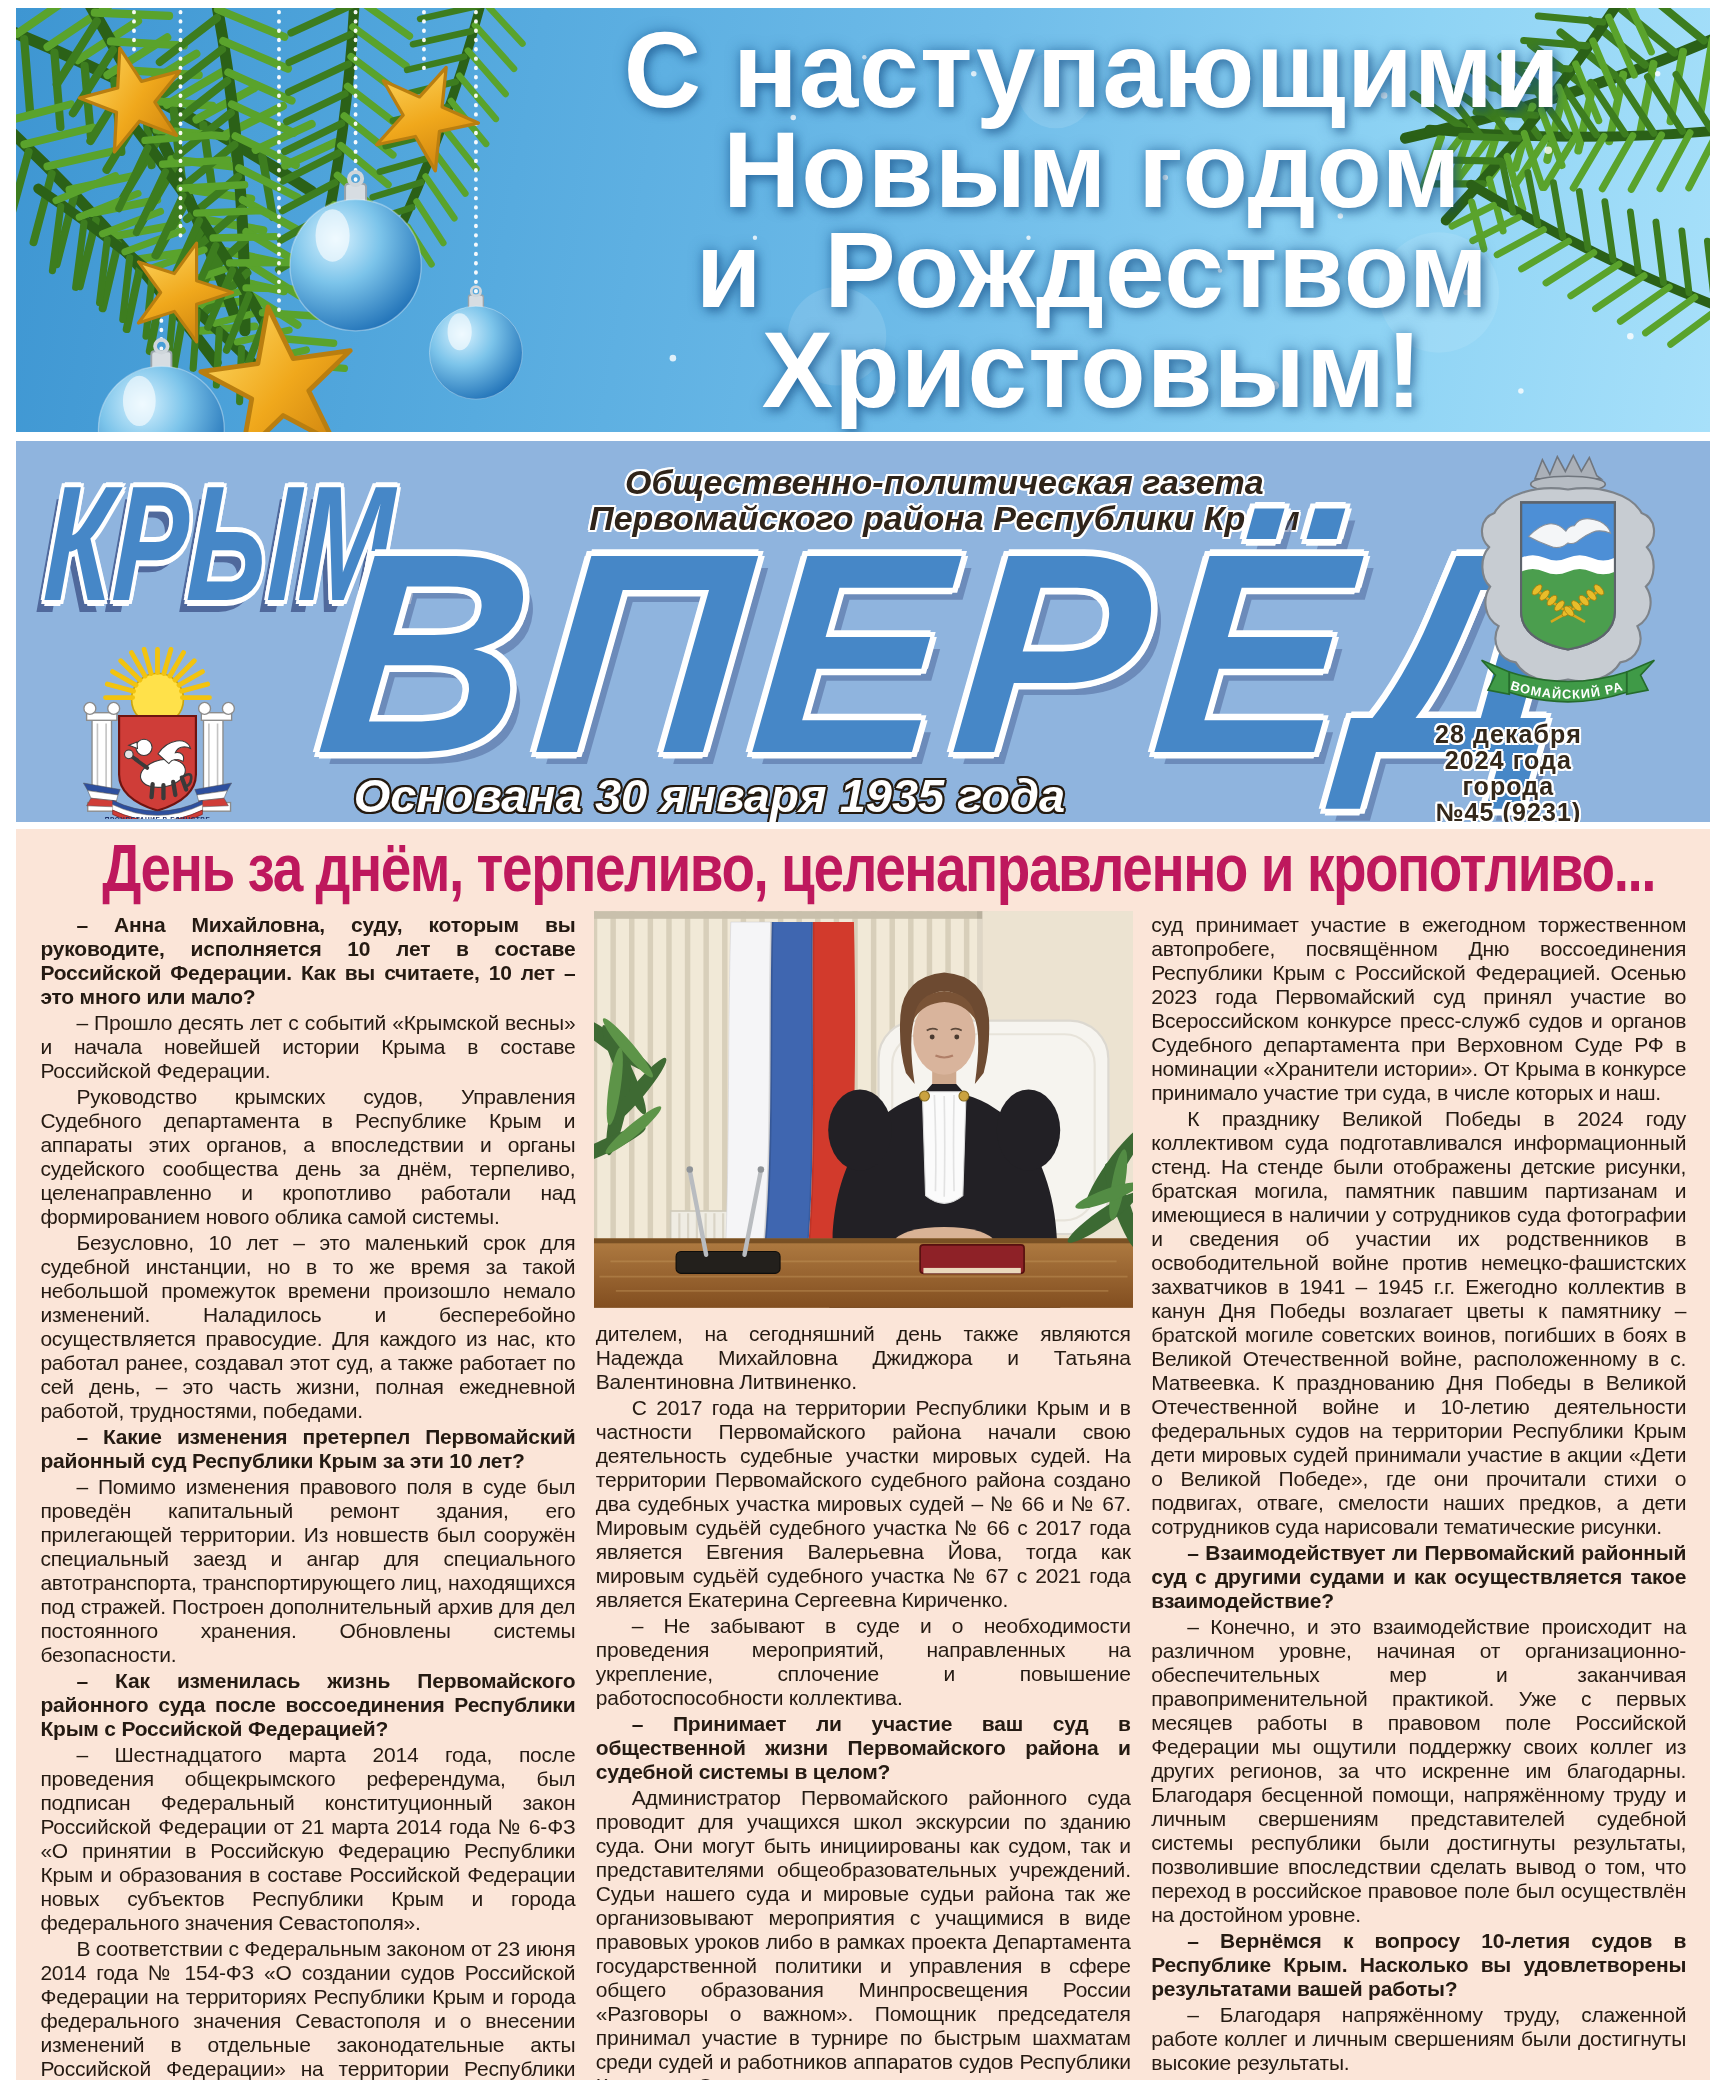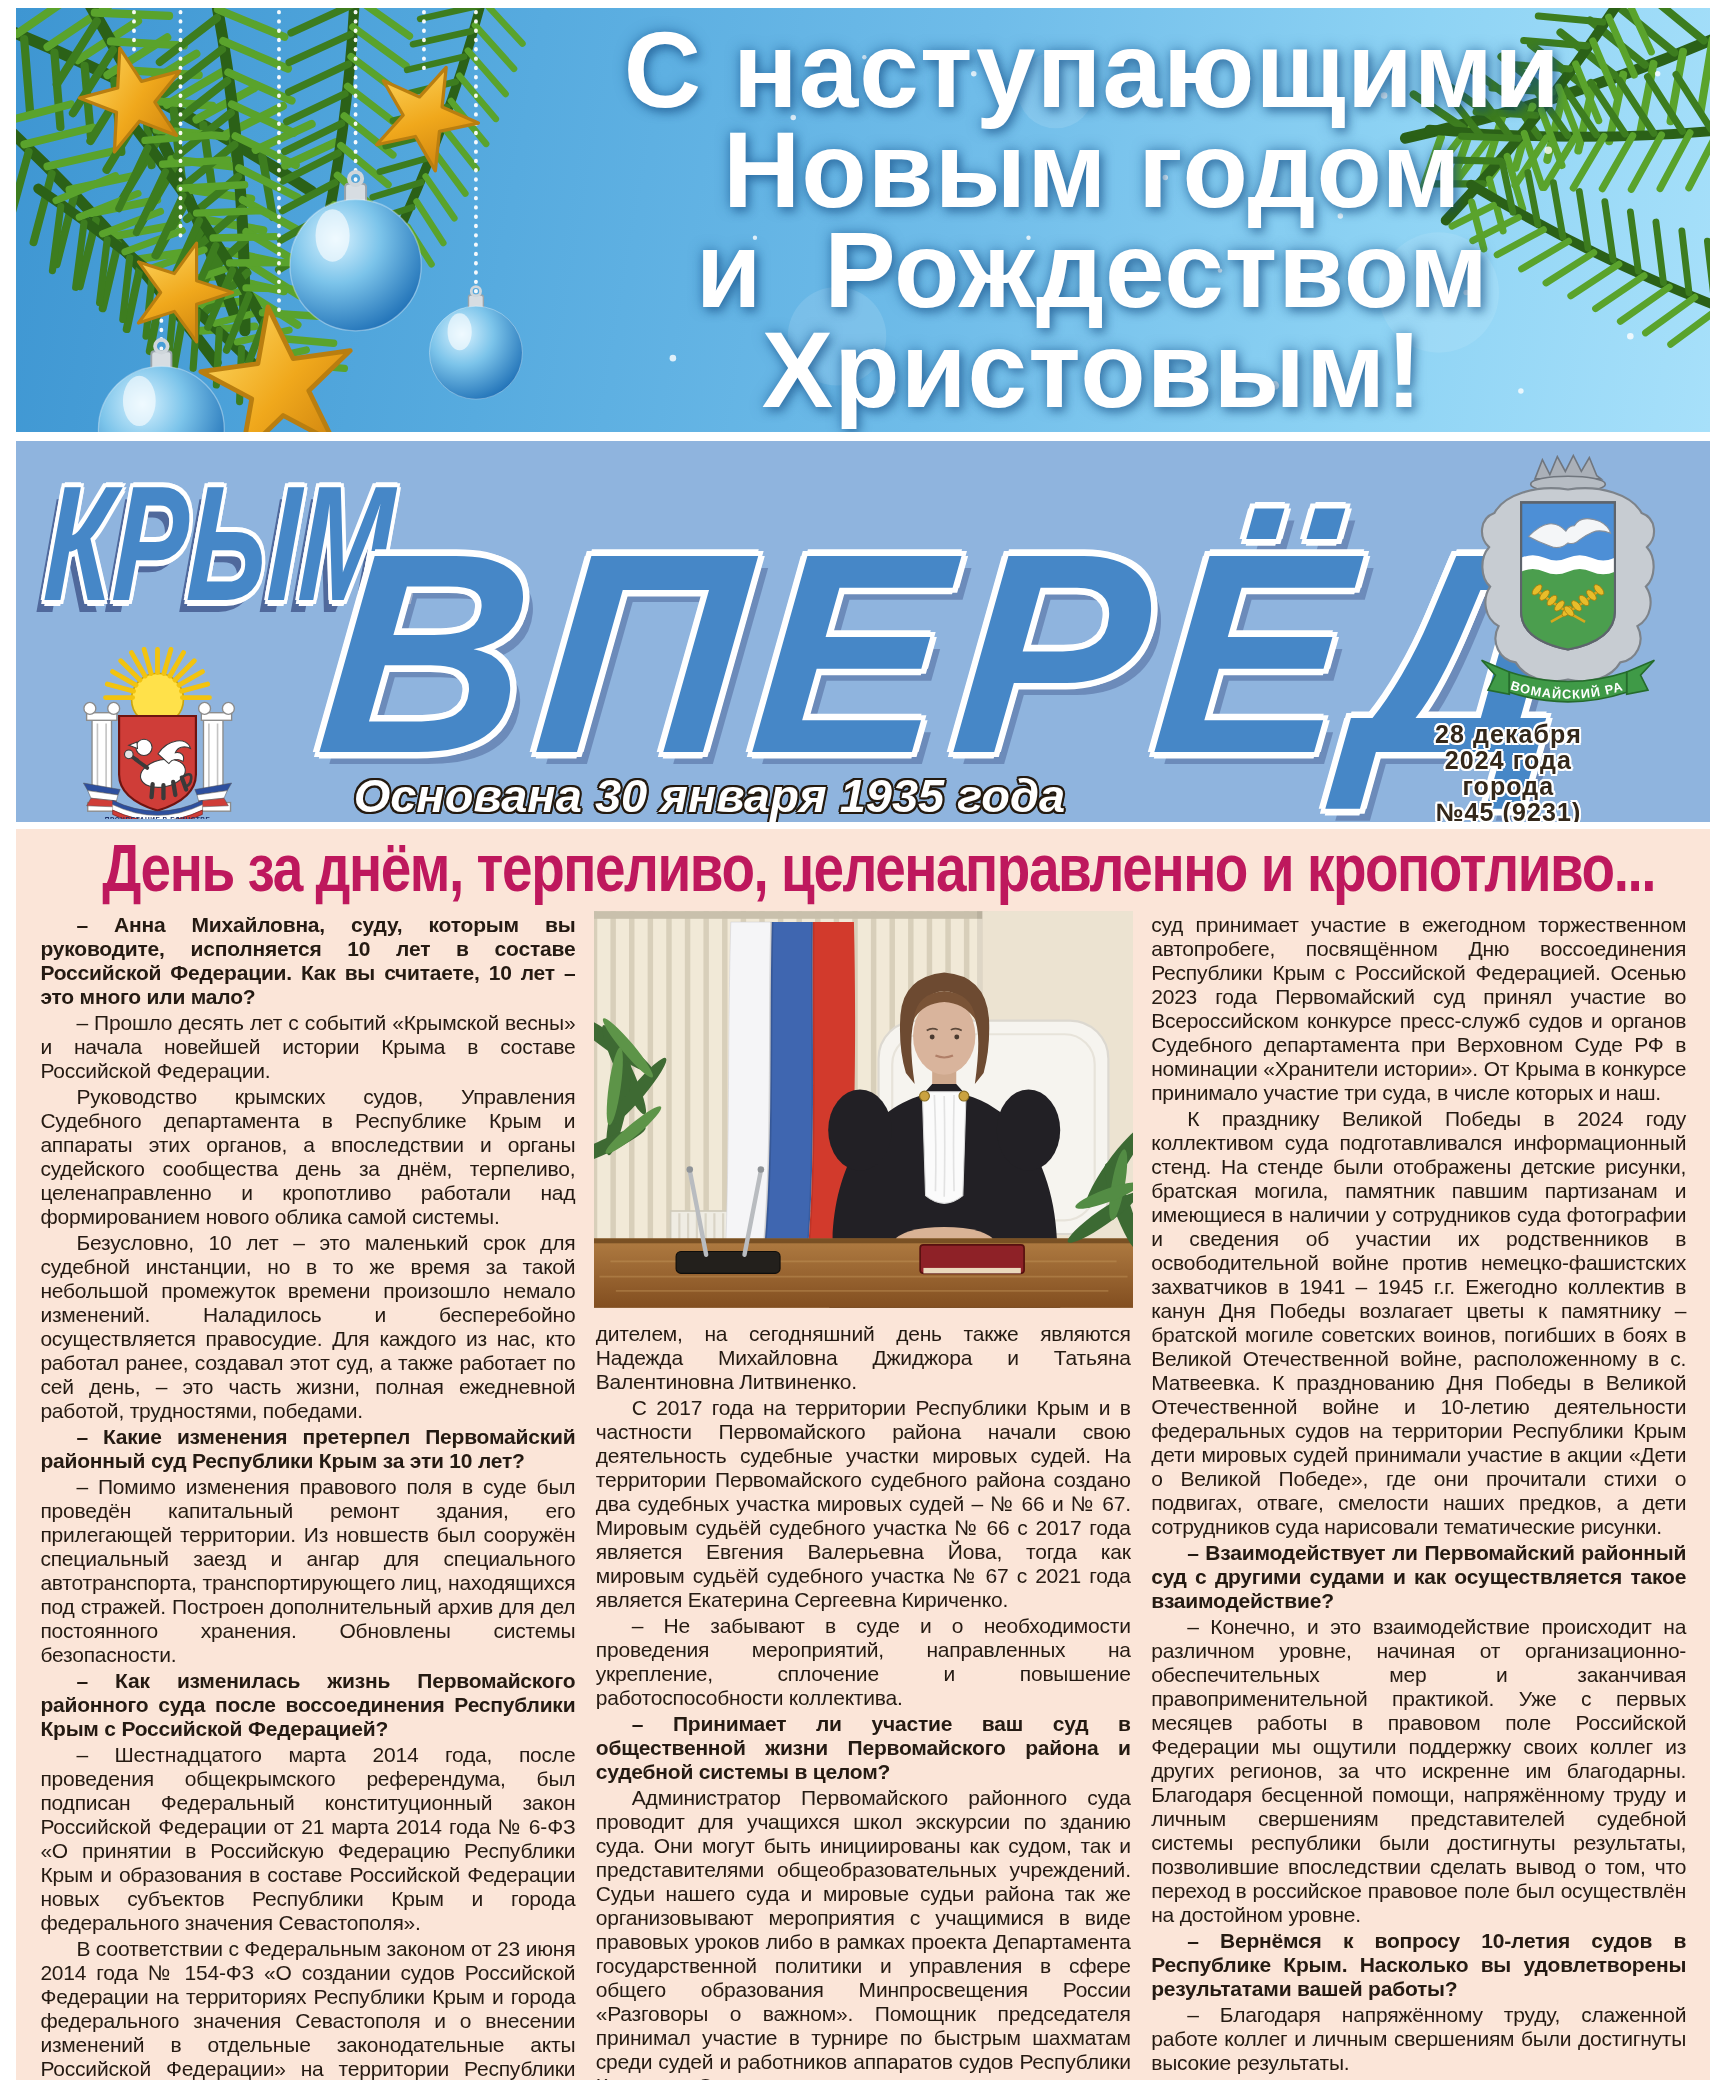--- a/index.html
+++ b/index.html
@@ -141,20 +141,24 @@
     <div class="banner-text">
       <div>С наступающими</div>
       <div>Новым годом</div>
       <div>и&nbsp;&nbsp;Рождеством</div>
       <div>Христовым!</div>
     </div>
   </header>
 
   <section class="masthead">
     <div class="brand-top">КРЫМ.</div>
+    <div class="subtitle">
+      <div>Общественно-политическая газета</div>
+      <div>Первомайского района Республики Крым</div>
+    </div>
     <div class="brand-main">ВПЕРЁД</div>
     <div class="founded">Основана 30 января 1935 года</div>
 
     <svg class="crimea-arms" viewBox="0 0 390 315" aria-hidden="true">
       <circle cx="195" cy="95" r="48" fill="#ffe14a" stroke="#caa40e" stroke-width="3"></circle>
       <path d="M149,92 L99,92 M150.6,80.1 L102.3,67.1 M155.2,69 L111.9,44 M162.5,59.5 L127.1,24.1 M172,52.2 L147,8.9 M183.1,47.6 L170.2,3 M195,46 L195,3 M206.9,47.6 L219.8,3 M218,52.2 L243,8.9 M227.5,59.5 L262.9,24.1 M234.8,69 L278.1,44 M239.4,80.1 L287.7,67.1 M241,92 L291,92" stroke="#f2c30f" stroke-width="9" stroke-linecap="round"></path>
 
       <g fill="#ffffff" stroke="#8b8b8b" stroke-width="2.5">
         <rect x="74" y="134" width="36" height="152"></rect>
           <rect x="66" y="286" width="52" height="16"></rect>

